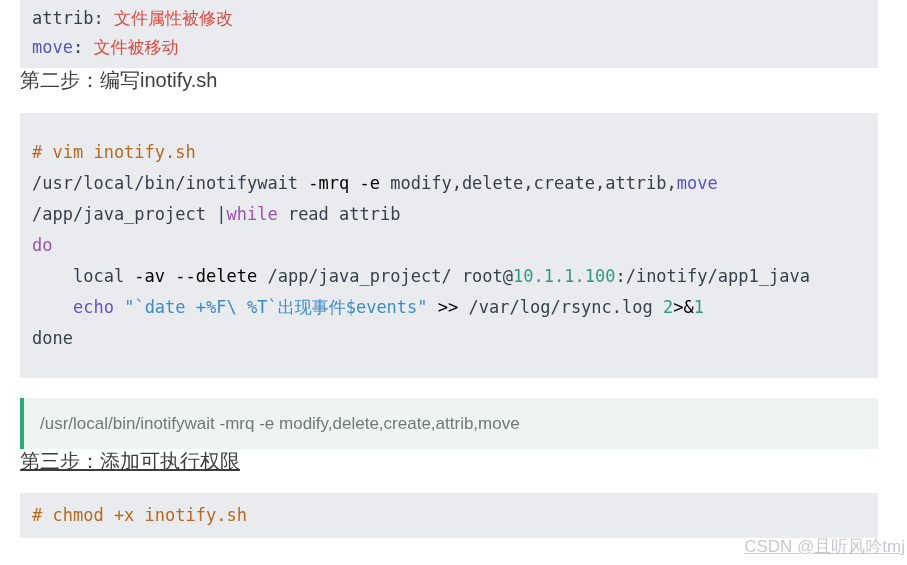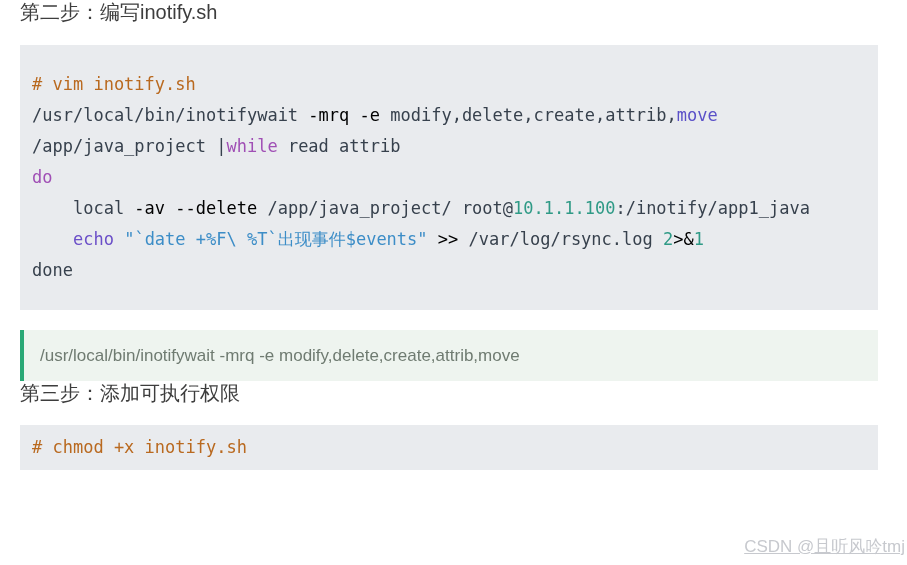--- a/index.html
+++ b/index.html
@@ -43,21 +43,21 @@
   .t-num     { color: #2f9a86; }
   
   h3.step-heading {
     font-size: 20px;
     font-weight: 500;
     color: #3d3d3d;
     margin: 0;
     line-height: 24px;
   }
   .heading-step2 { margin: 22px 0 21px 0; }
-  .heading-step3 { margin: 27px 0 0 0; }
+  .heading-step3 { margin: 27px 0 0 0; text-decoration: underline; }
   
   .quote-block {
     margin: 20px 0 0 0;
     background: #eef4ef;
     border-left: 4px solid #2aa876;
     box-sizing: border-box;
     width: 858px;
     padding: 15px 16px;
   }
   .quote-block .quote-text {
@@ -76,20 +76,24 @@
     font-family: "Liberation Sans", sans-serif;
     white-space: nowrap;
     text-decoration: underline;
   }
 </style>
 </head>
 <body>
 
 <div class="content">
 
+  <div class="code-block block-top">
+      <div class="code-line"><span class="t-plain">attrib: </span><span class="t-red">文件属性被修改</span></div>
+      <div class="code-line"><span class="t-ind">move</span><span class="t-plain">: </span><span class="t-red">文件被移动</span></div>
+    </div>
 
   <h3 class="step-heading heading-step2">第二步：编写inotify.sh</h3>
 
   <div class="code-block block-main">
       <div class="code-line"><span class="t-comment"># vim inotify.sh</span></div>
       <div class="code-line"><span class="t-plain">/usr/local/bin/inotifywait </span><span class="t-flag">-mrq -e</span><span class="t-plain"> modify,delete,create,attrib,</span><span class="t-ind">move</span></div>
       <div class="code-line"><span class="t-plain">/app/java_project |</span><span class="t-kw">while</span><span class="t-plain"> read attrib</span></div>
       <div class="code-line"><span class="t-kw">do</span></div>
       <div class="code-line"><span class="t-plain">    local </span><span class="t-flag">-av --delete</span><span class="t-plain"> /app/java_project/ root@</span><span class="t-num">10.1.1.100</span><span class="t-plain">:/inotify/app1_java</span></div>
       <div class="code-line"><span class="t-plain">    </span><span class="t-echo">echo</span><span class="t-plain"> </span><span class="t-str">"`date +%F\ %T`出现事件$events"</span><span class="t-plain"> </span><span class="t-flag">&gt;&gt;</span><span class="t-plain"> /var/log/rsync.log </span><span class="t-num">2</span><span class="t-flag">&gt;&amp;</span><span class="t-num">1</span></div>

